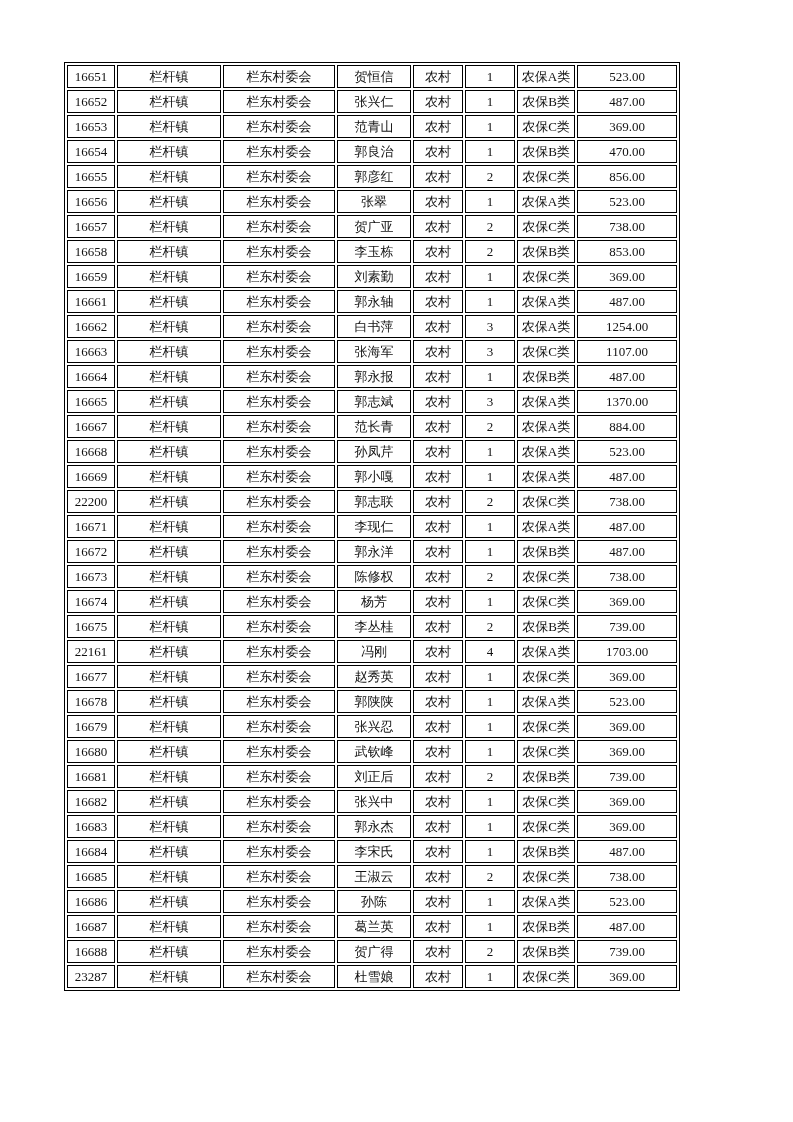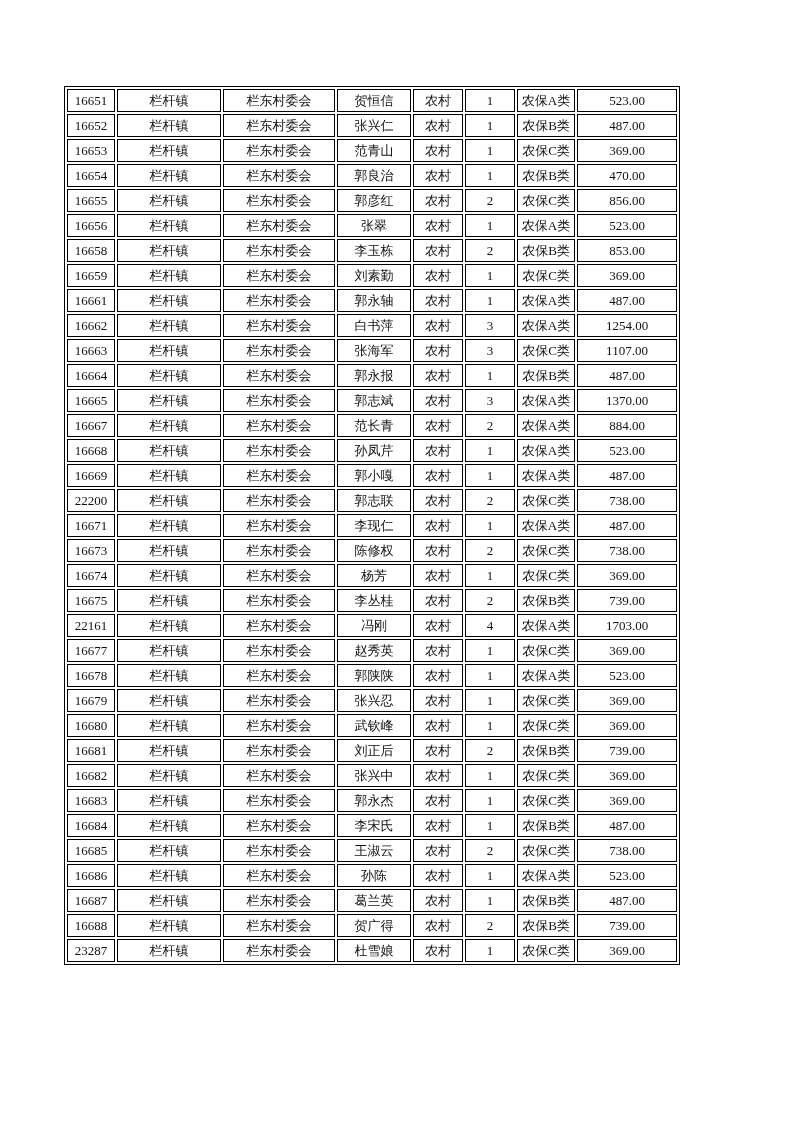--- a/index.html
+++ b/index.html
@@ -13,21 +13,21 @@
   .page {
     position: relative;
     width: 793px;
     height: 1122px;
     background: #ffffff;
     overflow: hidden;
   }
   table.grid {
     position: absolute;
     left: 64px;
-    top: 86px;
+    top: 62px;
     border-collapse: separate;
     border-spacing: 2px;
     border: 1px solid #000000;
     table-layout: fixed;
   }
   table.grid td {
     border: 1px solid #000000;
     height: 21px;
     line-height: 21px;
     font-size: 13px;
@@ -117,20 +117,30 @@
           <td>16656</td>
           <td>栏杆镇</td>
           <td>栏东村委会</td>
           <td>张翠</td>
           <td>农村</td>
           <td>1</td>
           <td>农保A类</td>
           <td>523.00</td>
         </tr>
         <tr>
+          <td>16657</td>
+          <td>栏杆镇</td>
+          <td>栏东村委会</td>
+          <td>贺广亚</td>
+          <td>农村</td>
+          <td>2</td>
+          <td>农保C类</td>
+          <td>738.00</td>
+        </tr>
+        <tr>
           <td>16658</td>
           <td>栏杆镇</td>
           <td>栏东村委会</td>
           <td>李玉栋</td>
           <td>农村</td>
           <td>2</td>
           <td>农保B类</td>
           <td>853.00</td>
         </tr>
         <tr>
@@ -234,20 +244,30 @@
           <td>738.00</td>
         </tr>
         <tr>
           <td>16671</td>
           <td>栏杆镇</td>
           <td>栏东村委会</td>
           <td>李现仁</td>
           <td>农村</td>
           <td>1</td>
           <td>农保A类</td>
+          <td>487.00</td>
+        </tr>
+        <tr>
+          <td>16672</td>
+          <td>栏杆镇</td>
+          <td>栏东村委会</td>
+          <td>郭永洋</td>
+          <td>农村</td>
+          <td>1</td>
+          <td>农保B类</td>
           <td>487.00</td>
         </tr>
         <tr>
           <td>16673</td>
           <td>栏杆镇</td>
           <td>栏东村委会</td>
           <td>陈修权</td>
           <td>农村</td>
           <td>2</td>
           <td>农保C类</td>

